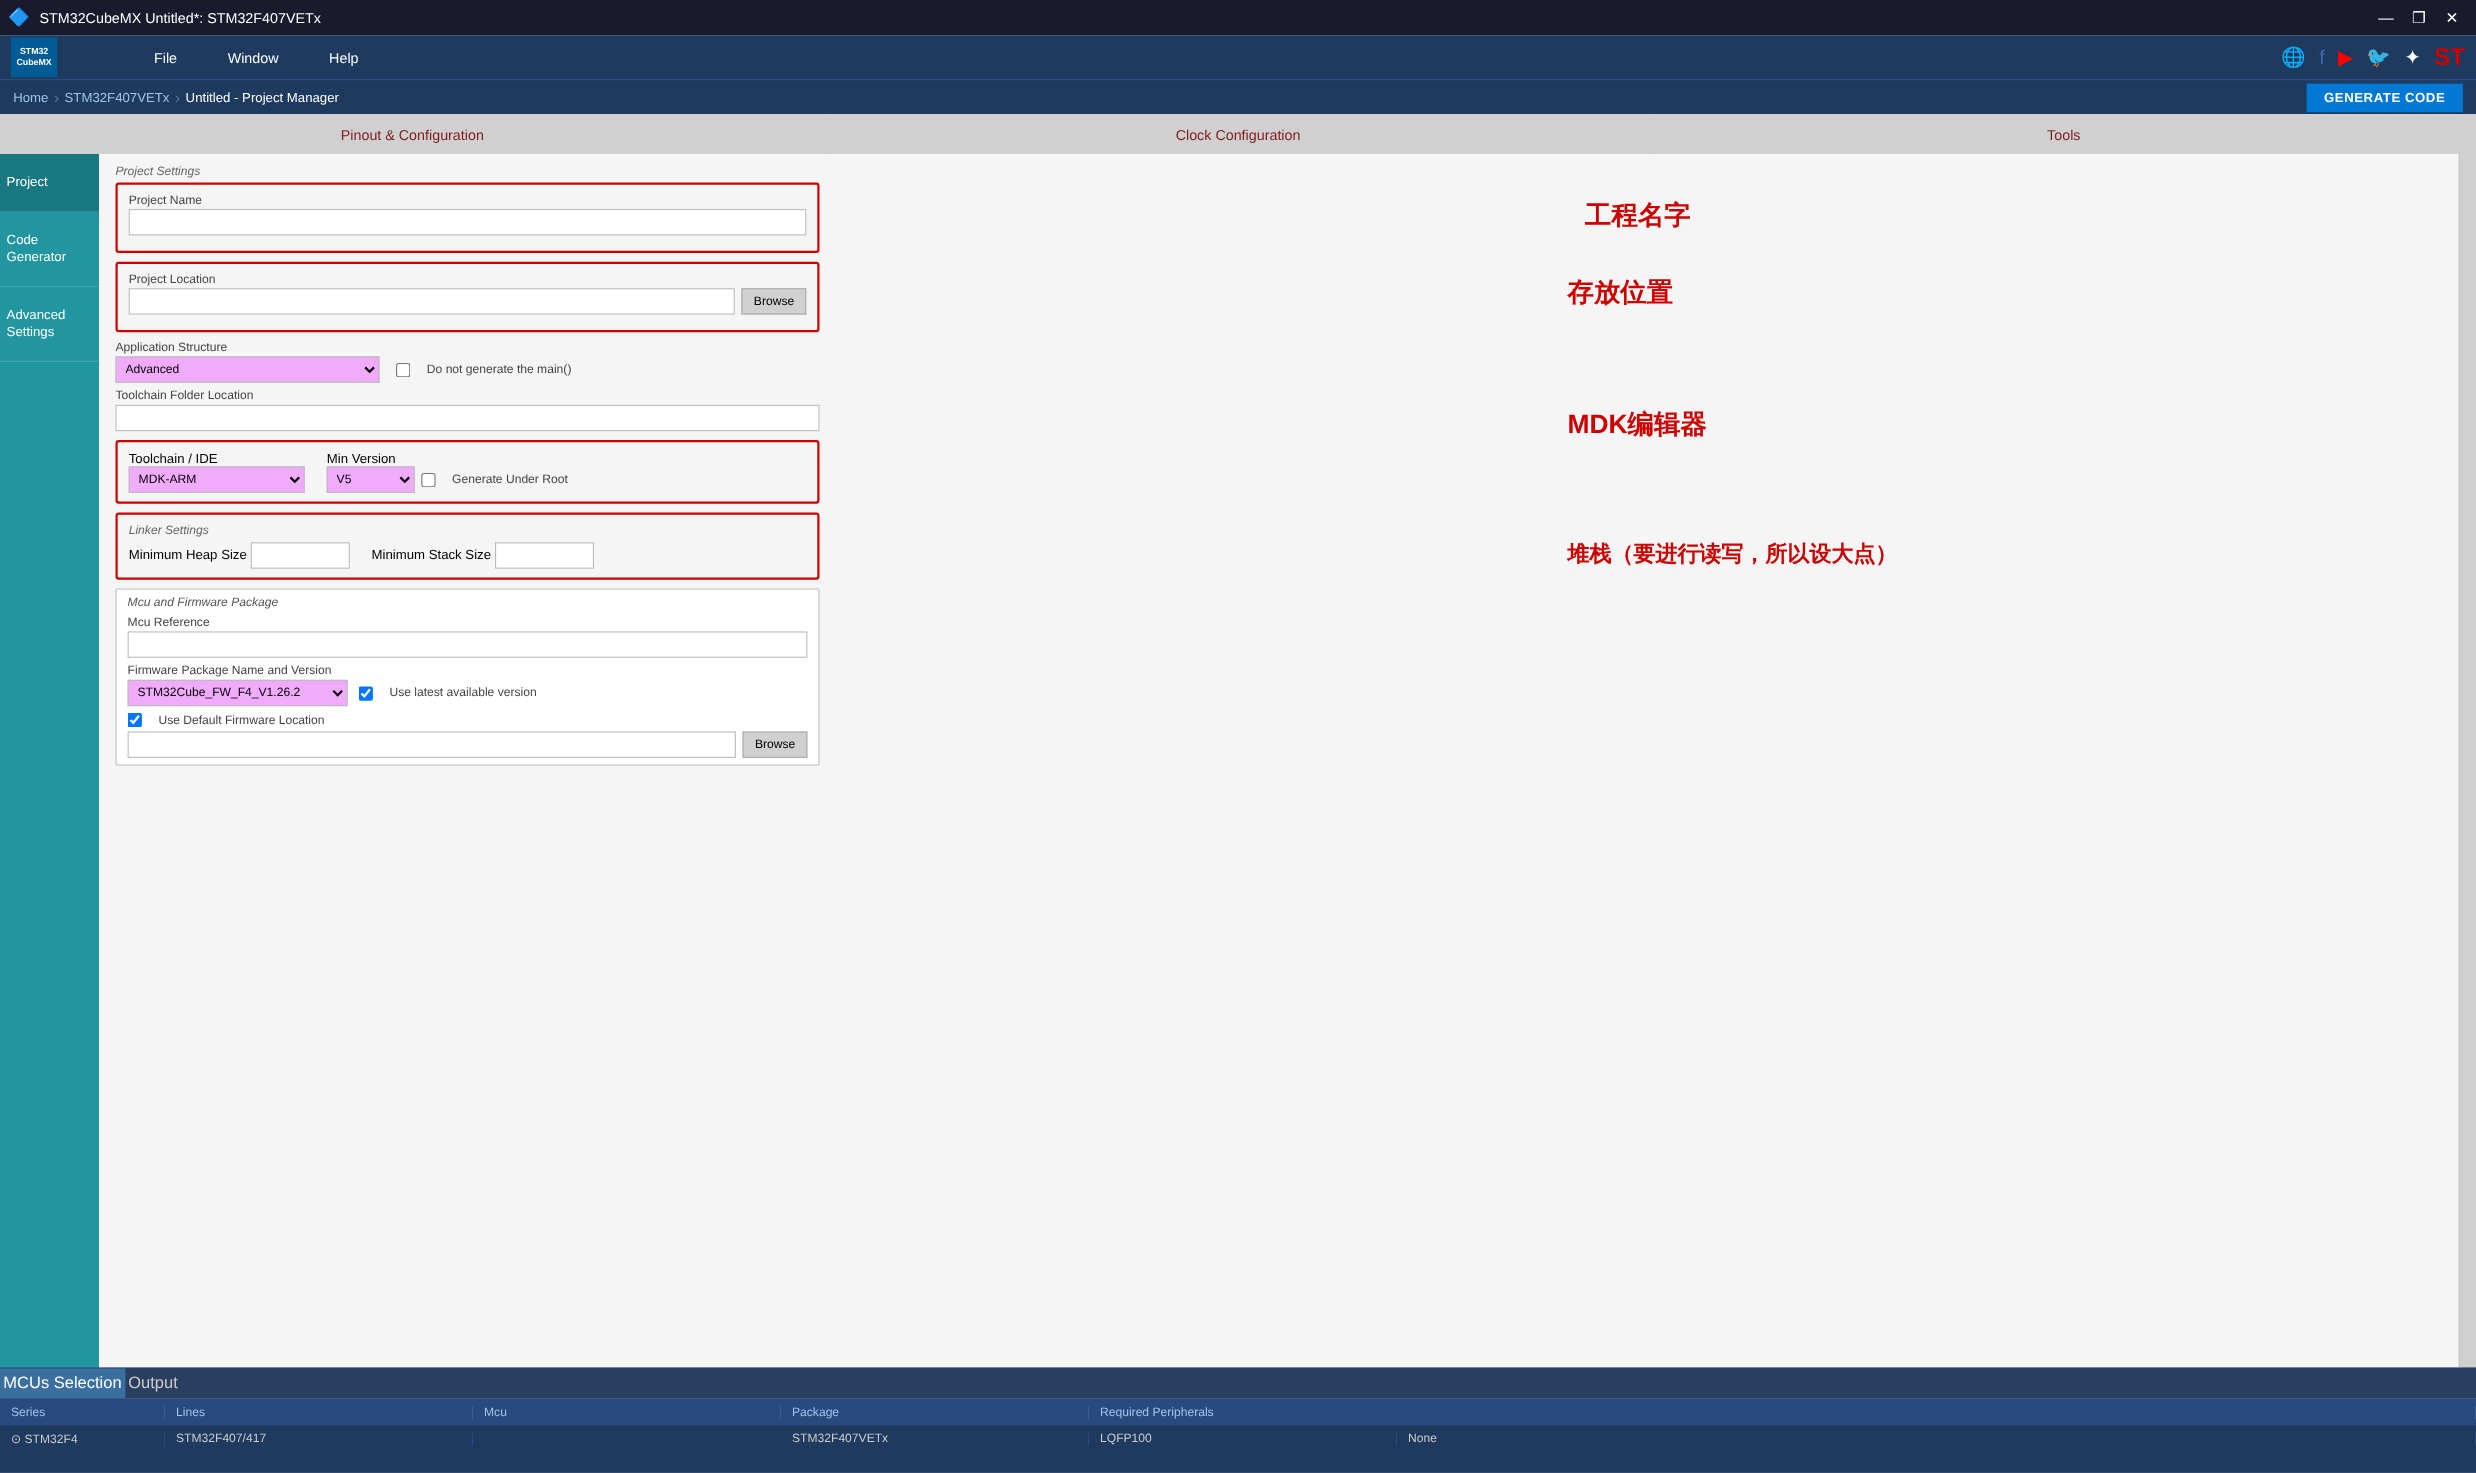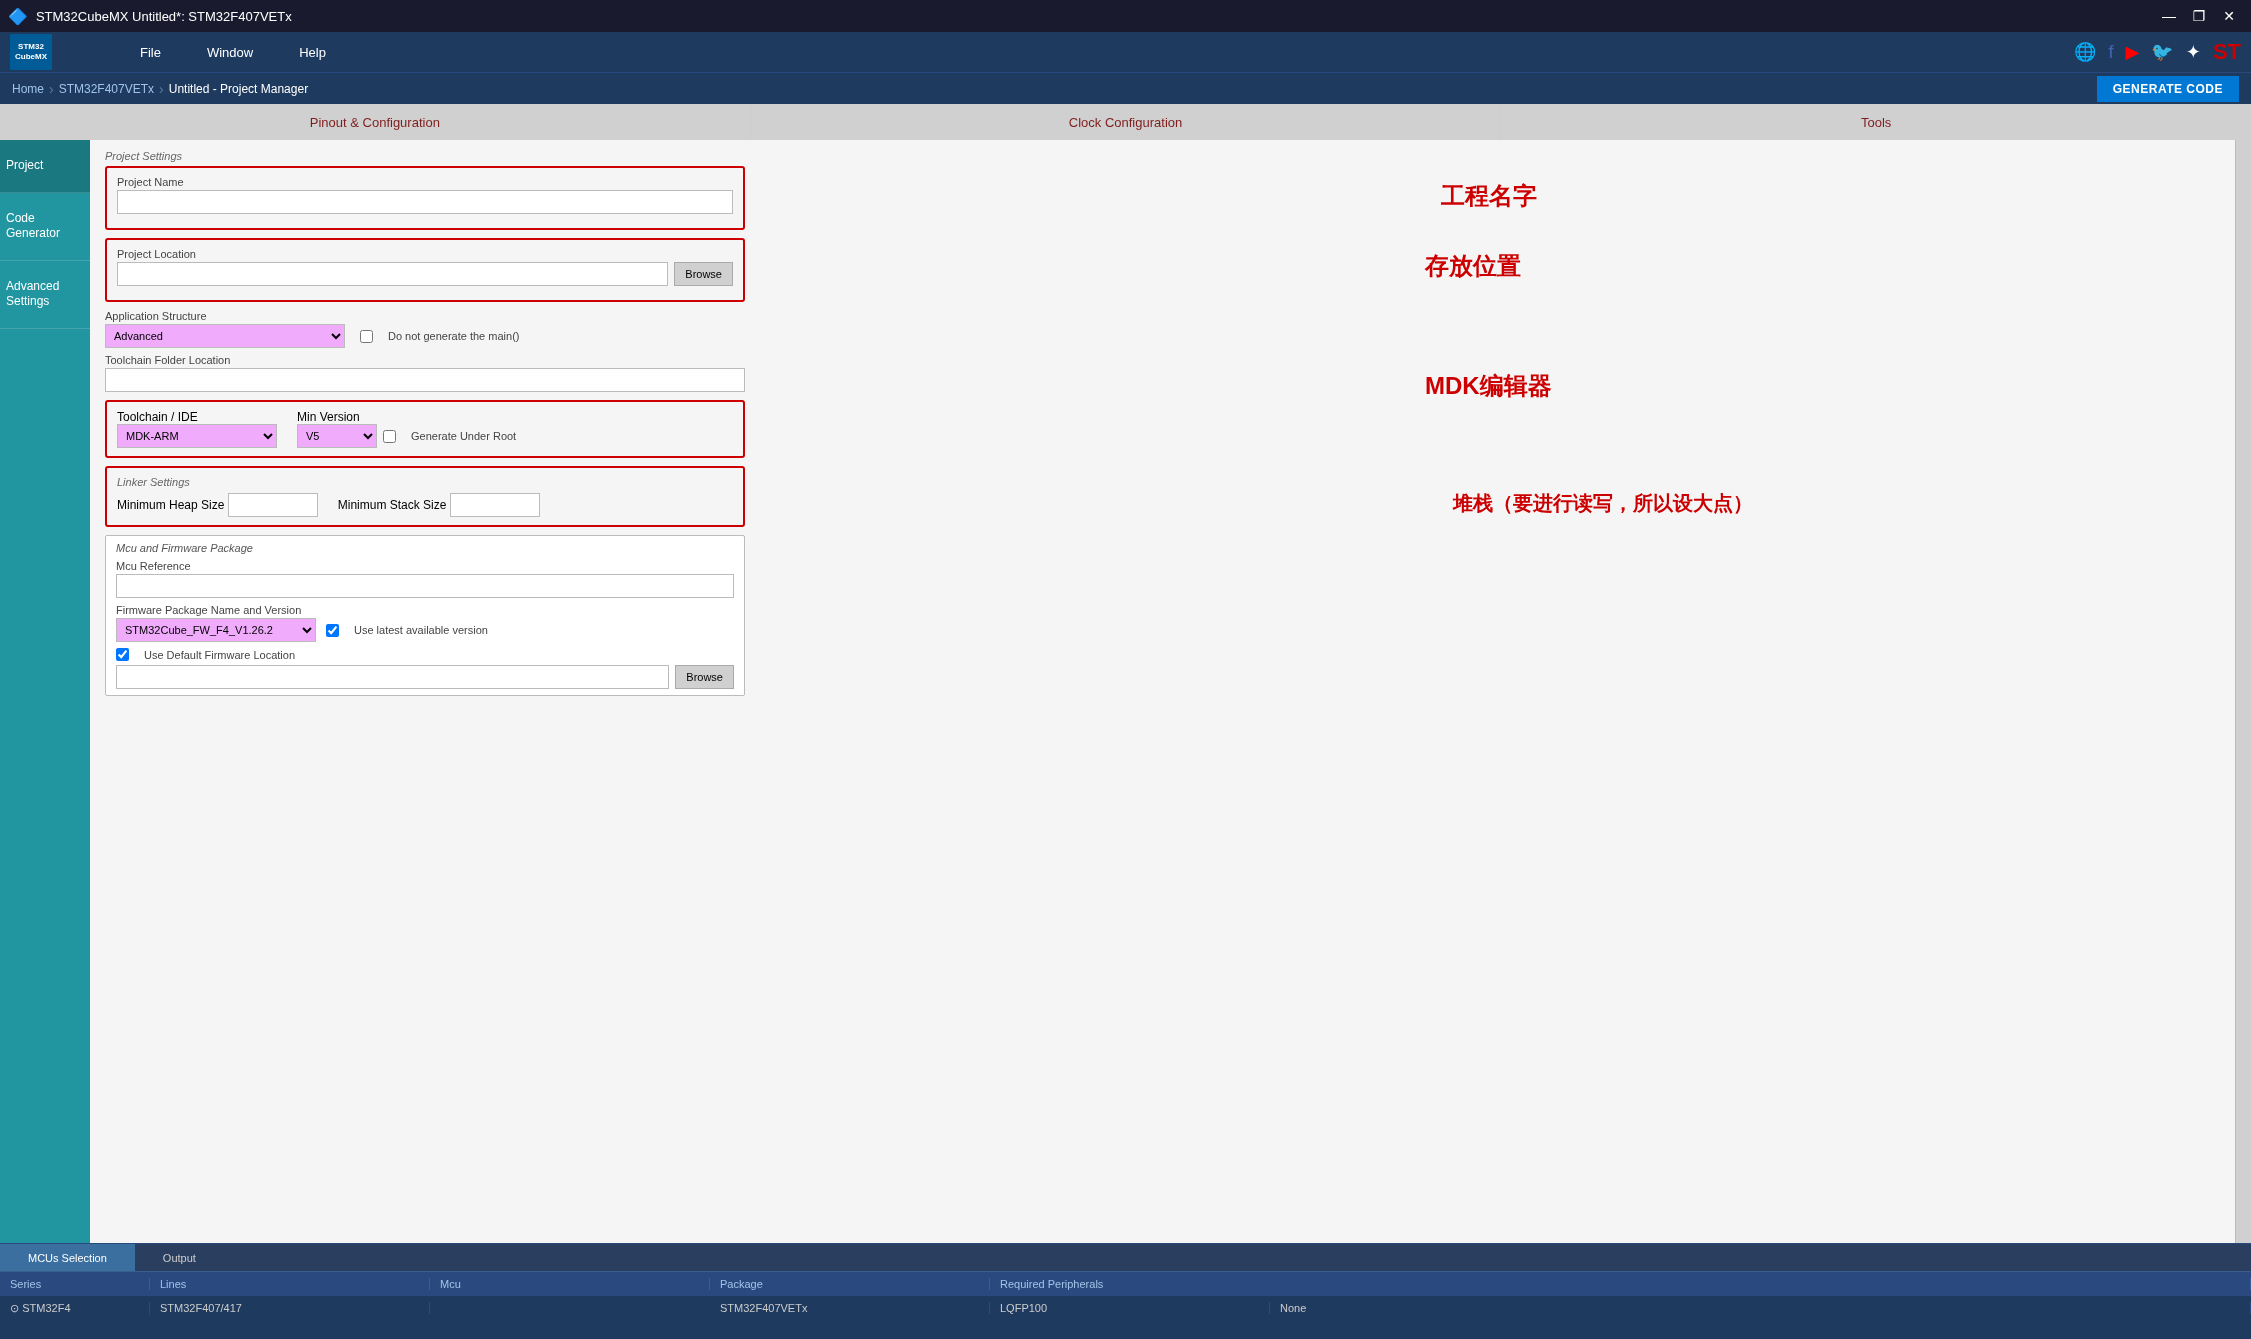--- a/index.html
+++ b/index.html
@@ -178,24 +178,24 @@
       background: #1e3a5f;
       border-top: 1px solid #2a4a7f;
     }
     .bottom-tabs {
       display: flex;
       height: 28px;
       background: #2a3f5f;
       border-bottom: 1px solid #3a5f8f;
     }
     .bottom-tab {
-      padding: 0 28px;
-      display: flex;
-      align-items: center;
-      font-size: 11px;
+      padding: 0 3px;
+      display: flex;
+      align-items: center;
+      font-size: 15px;
       cursor: pointer;
       color: #ccc;
     }
     .bottom-tab.active { background: #3a6f9f; color: white; }
     .bottom-table-header {
       display: flex;
       background: #2a4a7f;
       height: 24px;
       align-items: center;
     }
@@ -253,21 +253,21 @@
       padding: 6px 10px;
       margin-bottom: 8px;
       background: white;
       position: relative;
     }
 
     
     .ann1 { top: 30px; left: 696px; font-size: 24px; }
     .ann2 { top: 100px; left: 680px; font-size: 24px; }
     .ann3 { top: 220px; left: 680px; font-size: 24px; }
-    .ann4 { top: 300px; left: 708px; font-size: 22px; }
+    .ann4 { top: 300px; left: 680px; font-size: 22px; }
   </style>
 </head>
 <body>
 
 <div class="titlebar">
   <div class="titlebar-left">
     <span style="font-size:16px;">🔷</span>
     <span>STM32CubeMX Untitled*: STM32F407VETx</span>
   </div>
   <div class="titlebar-controls">

